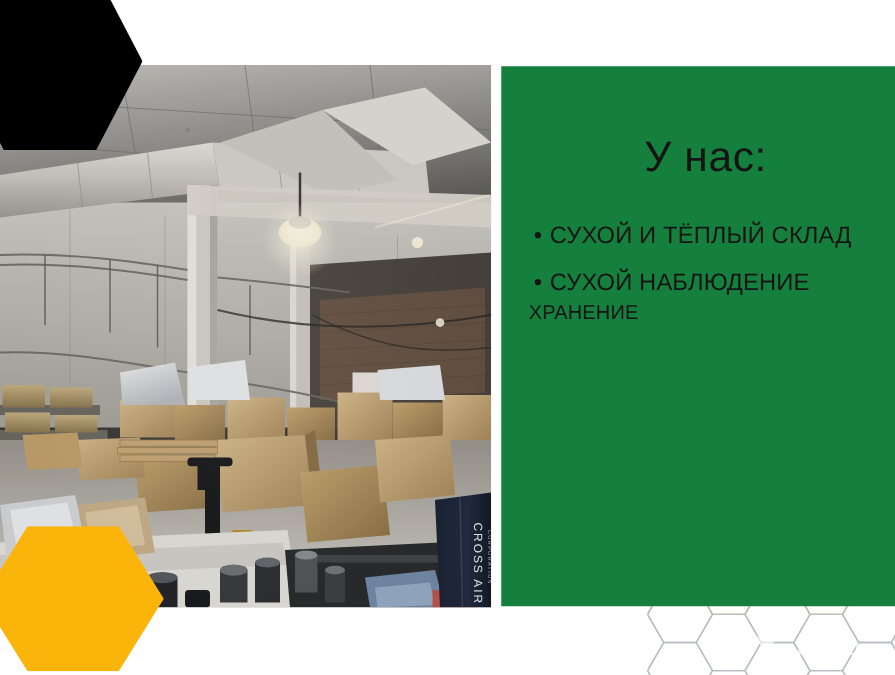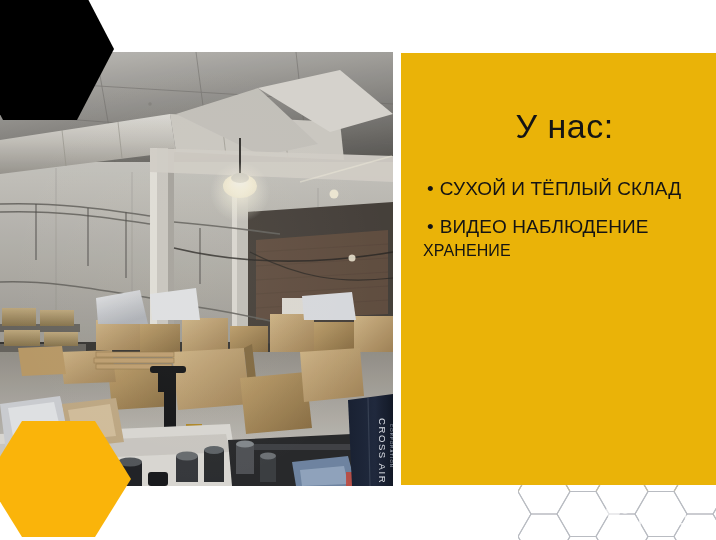--- a/index.html
+++ b/index.html
@@ -50,21 +50,21 @@
     left:-14px; top:421px;
     width:145px; height:116px;
     z-index:5;
   }
 
   
   .panel{
     position:absolute;
     left:401px; top:53px;
     width:315px; height:432px;
-    background:#eab308;
+    background:#15803d;
     z-index:6;
     padding:56px 14px 0 26px;
   }
   .panel-title{
     font-size:34px;
     font-weight:400;
     color:#141414;
     text-align:center;
     letter-spacing:0.5px;
     margin:0 0 34px 0;
@@ -425,21 +425,21 @@
     </svg>
   </div>
 
   <div class="panel">
     <div class="panel-title">У нас:</div>
     <ul class="bullets">
       <li>
         <span class="dot">•</span><span>СУХОЙ И ТЁПЛЫЙ СКЛАД</span>
       </li>
       <li>
-        <span class="dot">•</span><span>ВИДЕО НАБЛЮДЕНИЕ</span>
+        <span class="dot">•</span><span>СУХОЙ НАБЛЮДЕНИЕ</span>
       </li>
     </ul>
     <div class="cont-line">ХРАНЕНИЕ</div>
   </div>
 
   <div class="watermark">
     <svg width="104" height="30" viewBox="0 0 104 30" aria-hidden="true">
       <g opacity="0.9">
         <circle cx="9" cy="9.5" r="7.2" fill="#ffffff" opacity="0.9"></circle>
         <circle cx="21" cy="7" r="5" fill="#ffffff" opacity="0.9"></circle>

